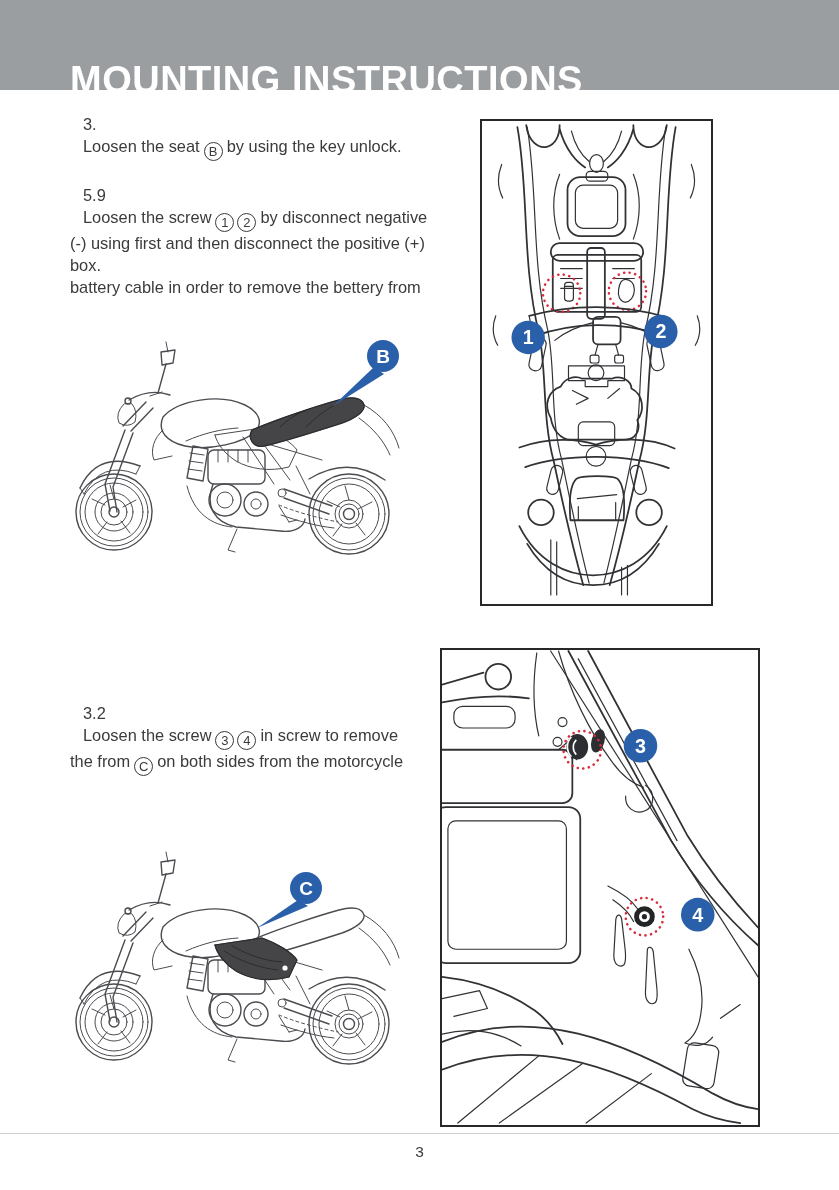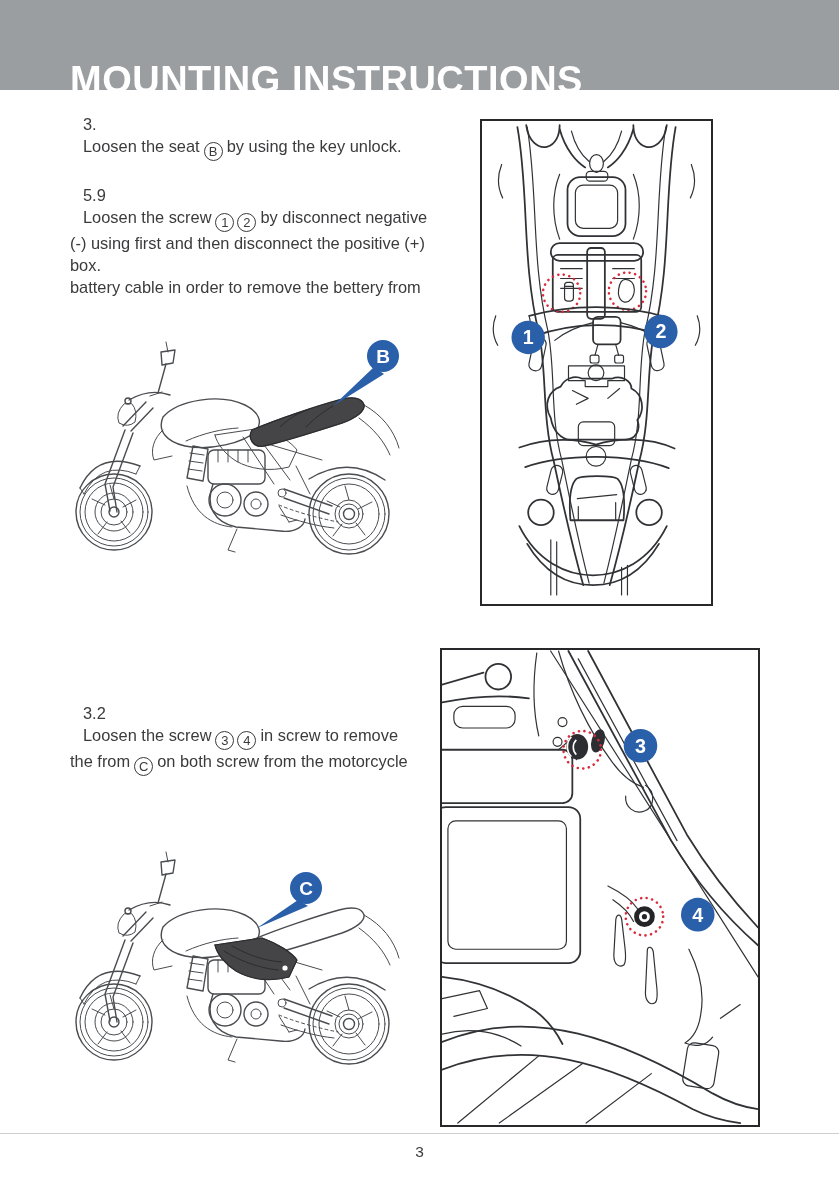--- a/index.html
+++ b/index.html
@@ -61,21 +61,21 @@
     <div class="line">box.</div>
     <div class="line">battery cable in order to remove the bettery from</div>
   </section>
 
   <section class="txt" style="top:671px;margin-top:31px;">
     <div class="line indent">3.2</div>
     <div class="line indent">
       <span>Loosen the screw</span><span class="circ">3</span><span class="circ">4</span><span>in screw to remove</span>
     </div>
     <div class="line">
-      <span>the from</span><span class="circ">C</span><span>on both screw from the motorcycle</span>
+      <span>the from</span><span class="circ">C</span><span>on both sides from the motorcycle</span>
     </div>
   </section>
 
   <svg width="0" height="0" style="position:absolute" aria-hidden="true">
     <defs>
       <g id="bike-art">
 
         <circle class="bk" cx="48" cy="174" r="38"></circle>
           <circle class="bk2" cx="48" cy="174" r="34"></circle>
         <circle class="bk2" cx="48" cy="174" r="29"></circle>

